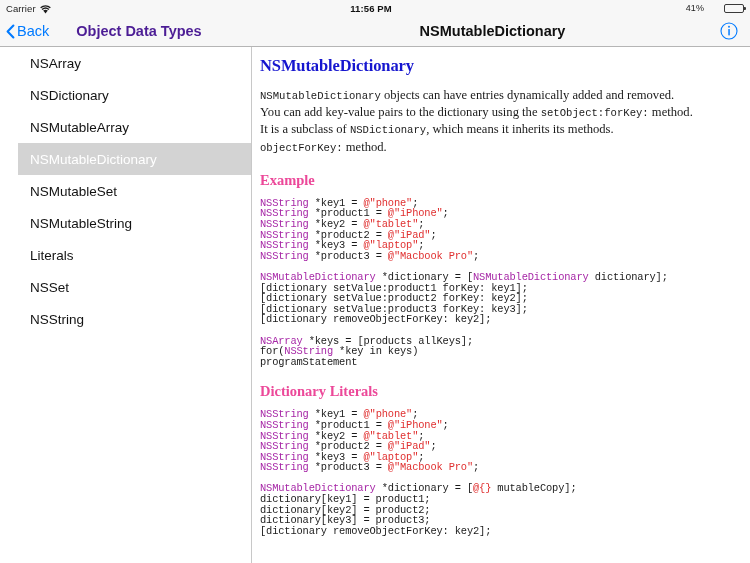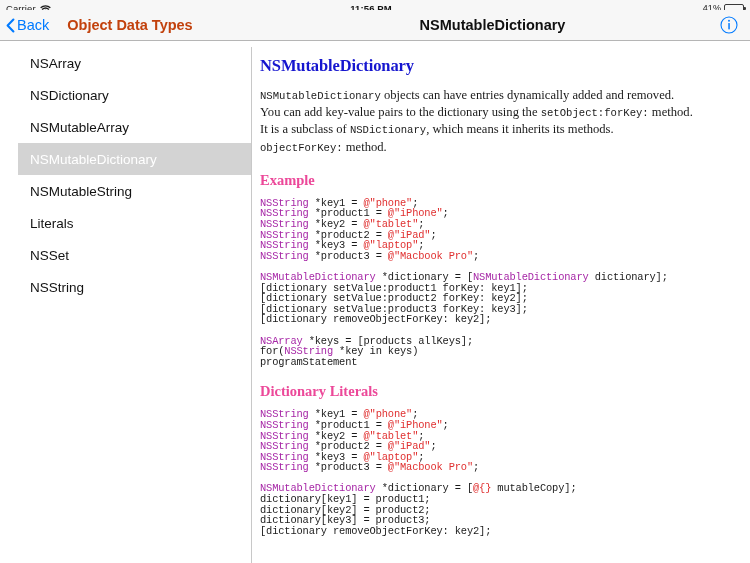--- a/index.html
+++ b/index.html
@@ -49,21 +49,21 @@
     font-weight: 700;
     color: #111;
   }
   .sb-right {
     position: absolute;
     right: 6px;
     top: 0;
     height: 16px;
     display: flex;
     align-items: center;
-    gap: 3px;
+    gap: 20px;
     font-size: 9px;
     color: #1c1c1c;
   }
   .wifi-icon { display: inline-block; width: 11px; height: 9px; position: relative; top: 1px; }
   .battery {
     width: 20px; height: 9px;
     border: 1px solid #3a3a3a;
     border-radius: 2px;
     position: relative;
     box-sizing: border-box;
@@ -79,21 +79,21 @@
   }
   .battery-fill {
     height: 100%;
     background: #3a3a3a;
     border-radius: 1px;
   }
 
   
   .navbar {
     position: absolute;
-    top: 10px; left: 0;
+    top: 16px; left: 0;
     width: 750px;
     height: 31px;
     background: #f7f7f7;
     border-bottom: 1px solid #b5b5b5;
     box-sizing: border-box;
   }
   .nav-left {
     position: absolute;
     left: 0; top: 0;
     width: 234px;
@@ -110,22 +110,22 @@
     cursor: pointer;
     gap: 2px;
   }
   .chev {
     display: inline-block;
     width: 9px; height: 15px;
   }
   .nav-left-title {
     font-size: 14.5px;
     font-weight: 700;
-    color: #c2410c;
-    margin-left: 18px;
+    color: #4c1d95;
+    margin-left: 27px;
   }
   .nav-right {
     position: absolute;
     left: 235px; top: 0;
     right: 0;
     height: 30px;
     display: flex;
     align-items: center;
     justify-content: center;
   }
@@ -283,20 +283,23 @@
         <div class="cell">
           <span>NSDictionary</span>
         </div>
         <div class="cell">
           <span>NSMutableArray</span>
         </div>
         <div class="cell selected">
           <span>NSMutableDictionary</span>
         </div>
         <div class="cell">
+          <span>NSMutableSet</span>
+        </div>
+        <div class="cell">
           <span>NSMutableString</span>
         </div>
         <div class="cell">
           <span>Literals</span>
         </div>
         <div class="cell">
           <span>NSSet</span>
         </div>
         <div class="cell">
           <span>NSString</span>

